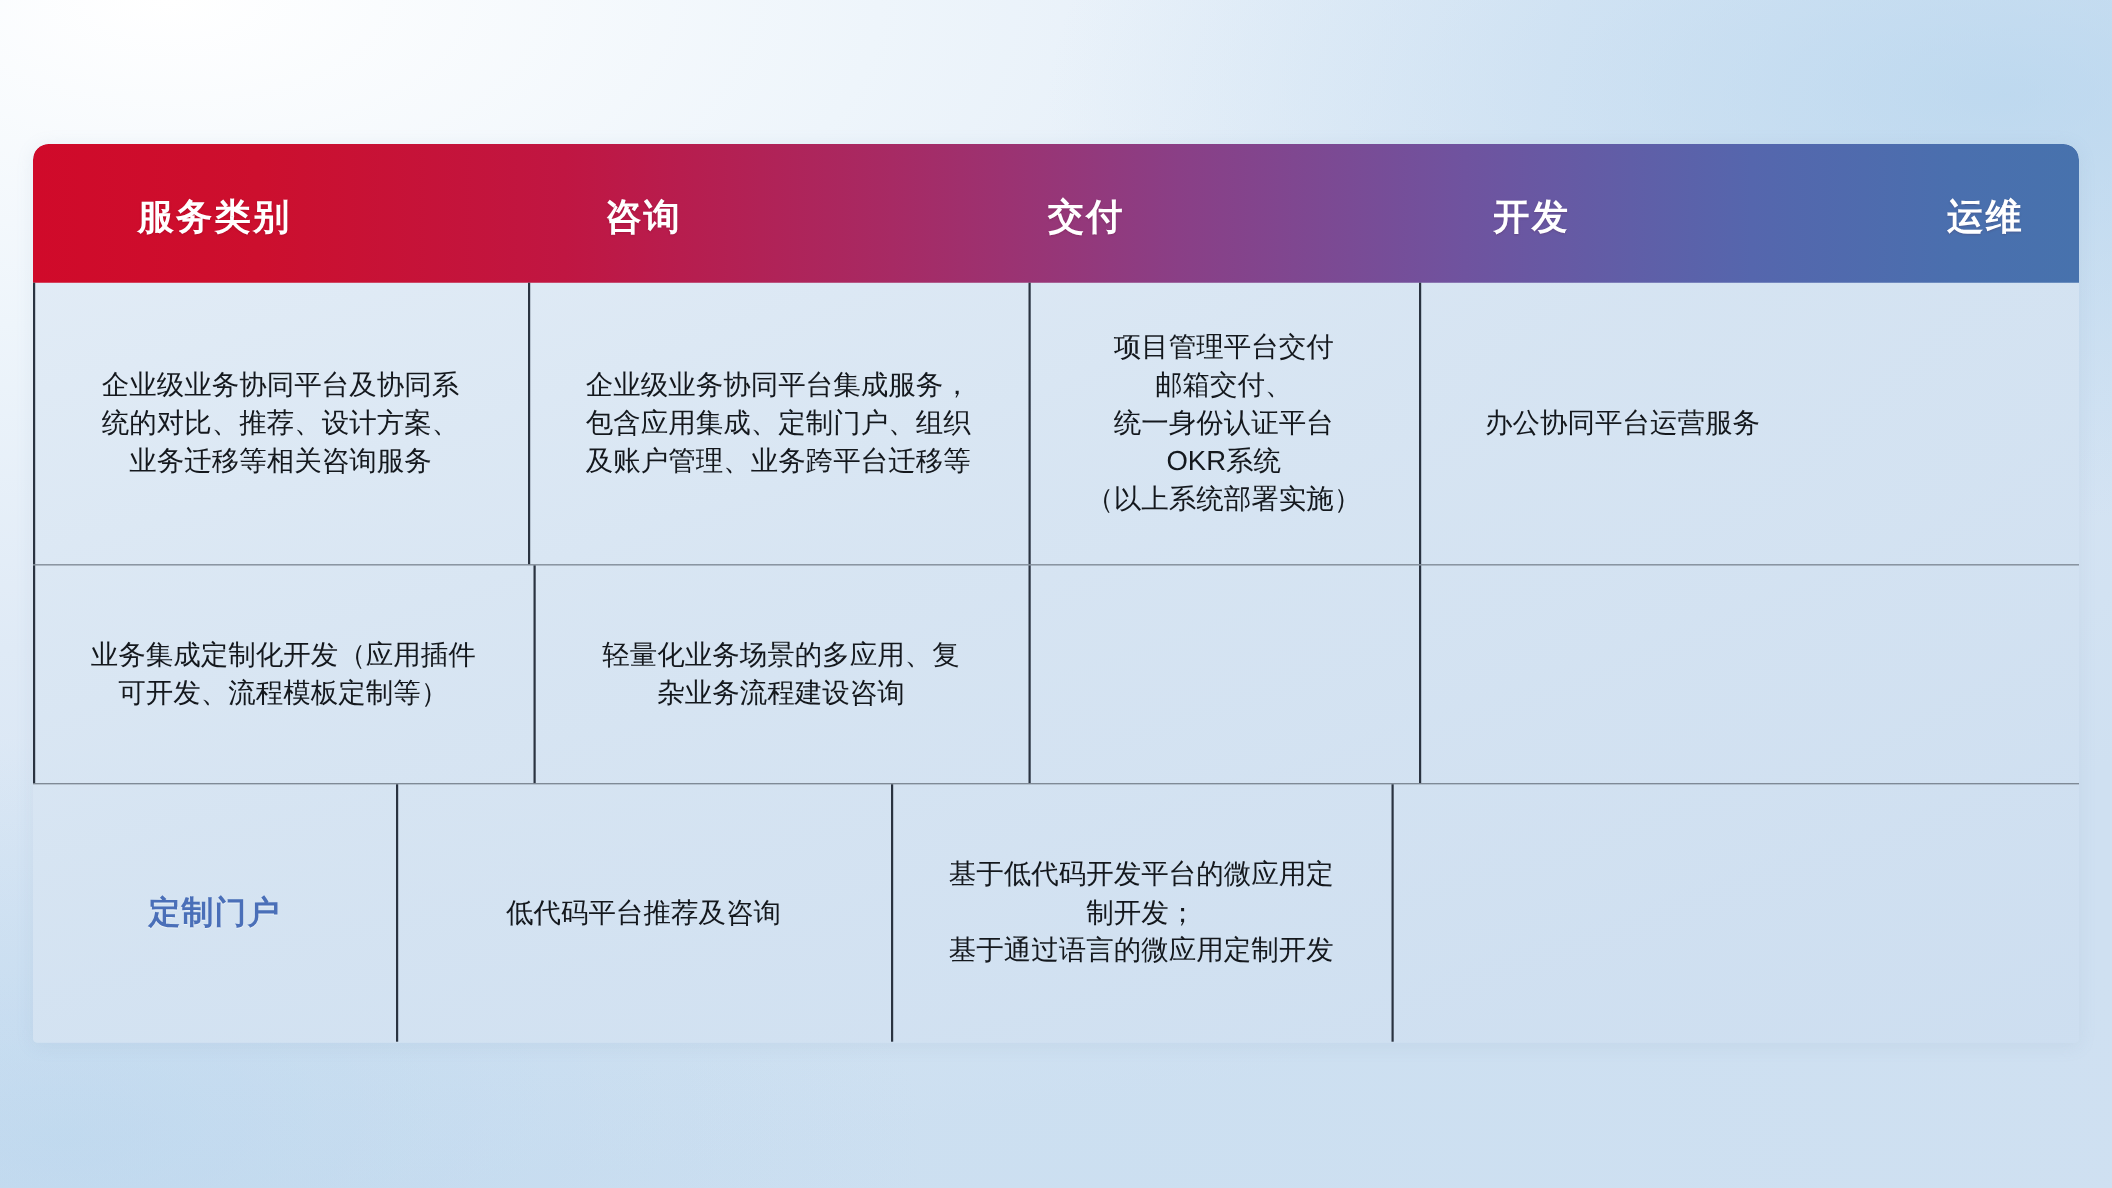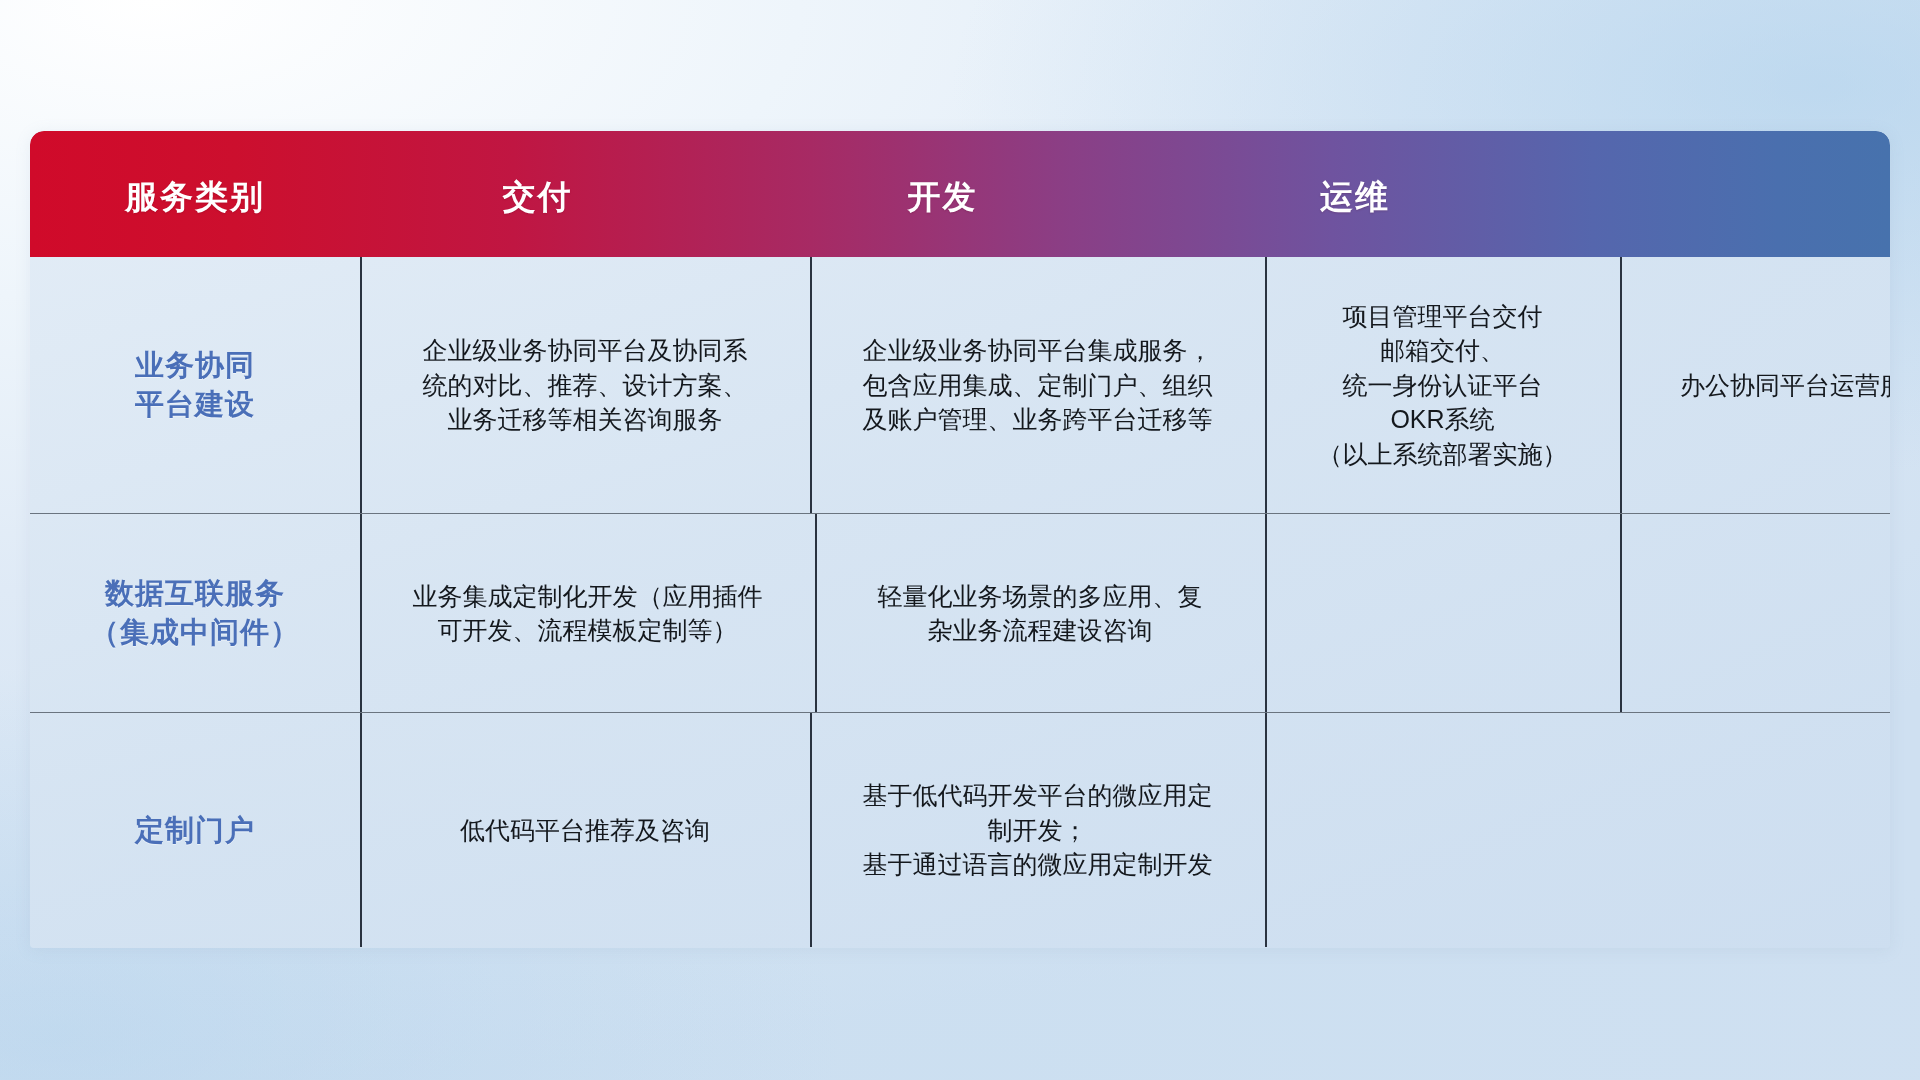--- a/index.html
+++ b/index.html
@@ -145,32 +145,29 @@
 </head>
 <body>
 
 <div id="stage">
   <div class="bg-wash-a"></div>
 
   <div class="table-card">
 
     <div class="table-head">
       <div class="th c-cat">服务类别</div>
+      <div class="th c-con">咨询</div>
       <div class="th c-del">交付</div>
       <div class="th c-dev">开发</div>
       <div class="th c-ops">运维</div>
     </div>
 
     <div class="table-body">
 
       <div class="tr tr-1">
-        <div class="td c-cat">
-          <div class="row-label">业务协同
-平台建设</div>
-        </div>
         <div class="td c-con ruled">
           <div class="cell-text">企业级业务协同平台及协同系
 统的对比、推荐、设计方案、
 业务迁移等相关咨询服务</div>
         </div>
         <div class="td c-dev ruled">
           <div class="cell-text">企业级业务协同平台集成服务，
 包含应用集成、定制门户、组织
 及账户管理、业务跨平台迁移等</div>
         </div>
@@ -180,24 +177,20 @@
 统一身份认证平台
 OKR系统
 （以上系统部署实施）</div>
         </div>
         <div class="td c-ops ruled">
           <div class="cell-text">办公协同平台运营服务</div>
         </div>
       </div>
 
       <div class="tr tr-2">
-        <div class="td c-cat">
-          <div class="row-label">数据互联服务
-（集成中间件）</div>
-        </div>
         <div class="td c-dev ruled">
           <div class="cell-text">业务集成定制化开发（应用插件
 可开发、流程模板定制等）</div>
         </div>
         <div class="td c-con ruled">
           <div class="cell-text">轻量化业务场景的多应用、复
 杂业务流程建设咨询</div>
         </div>
         <div class="td c-del ruled">
           <div class="cell-text"></div>

